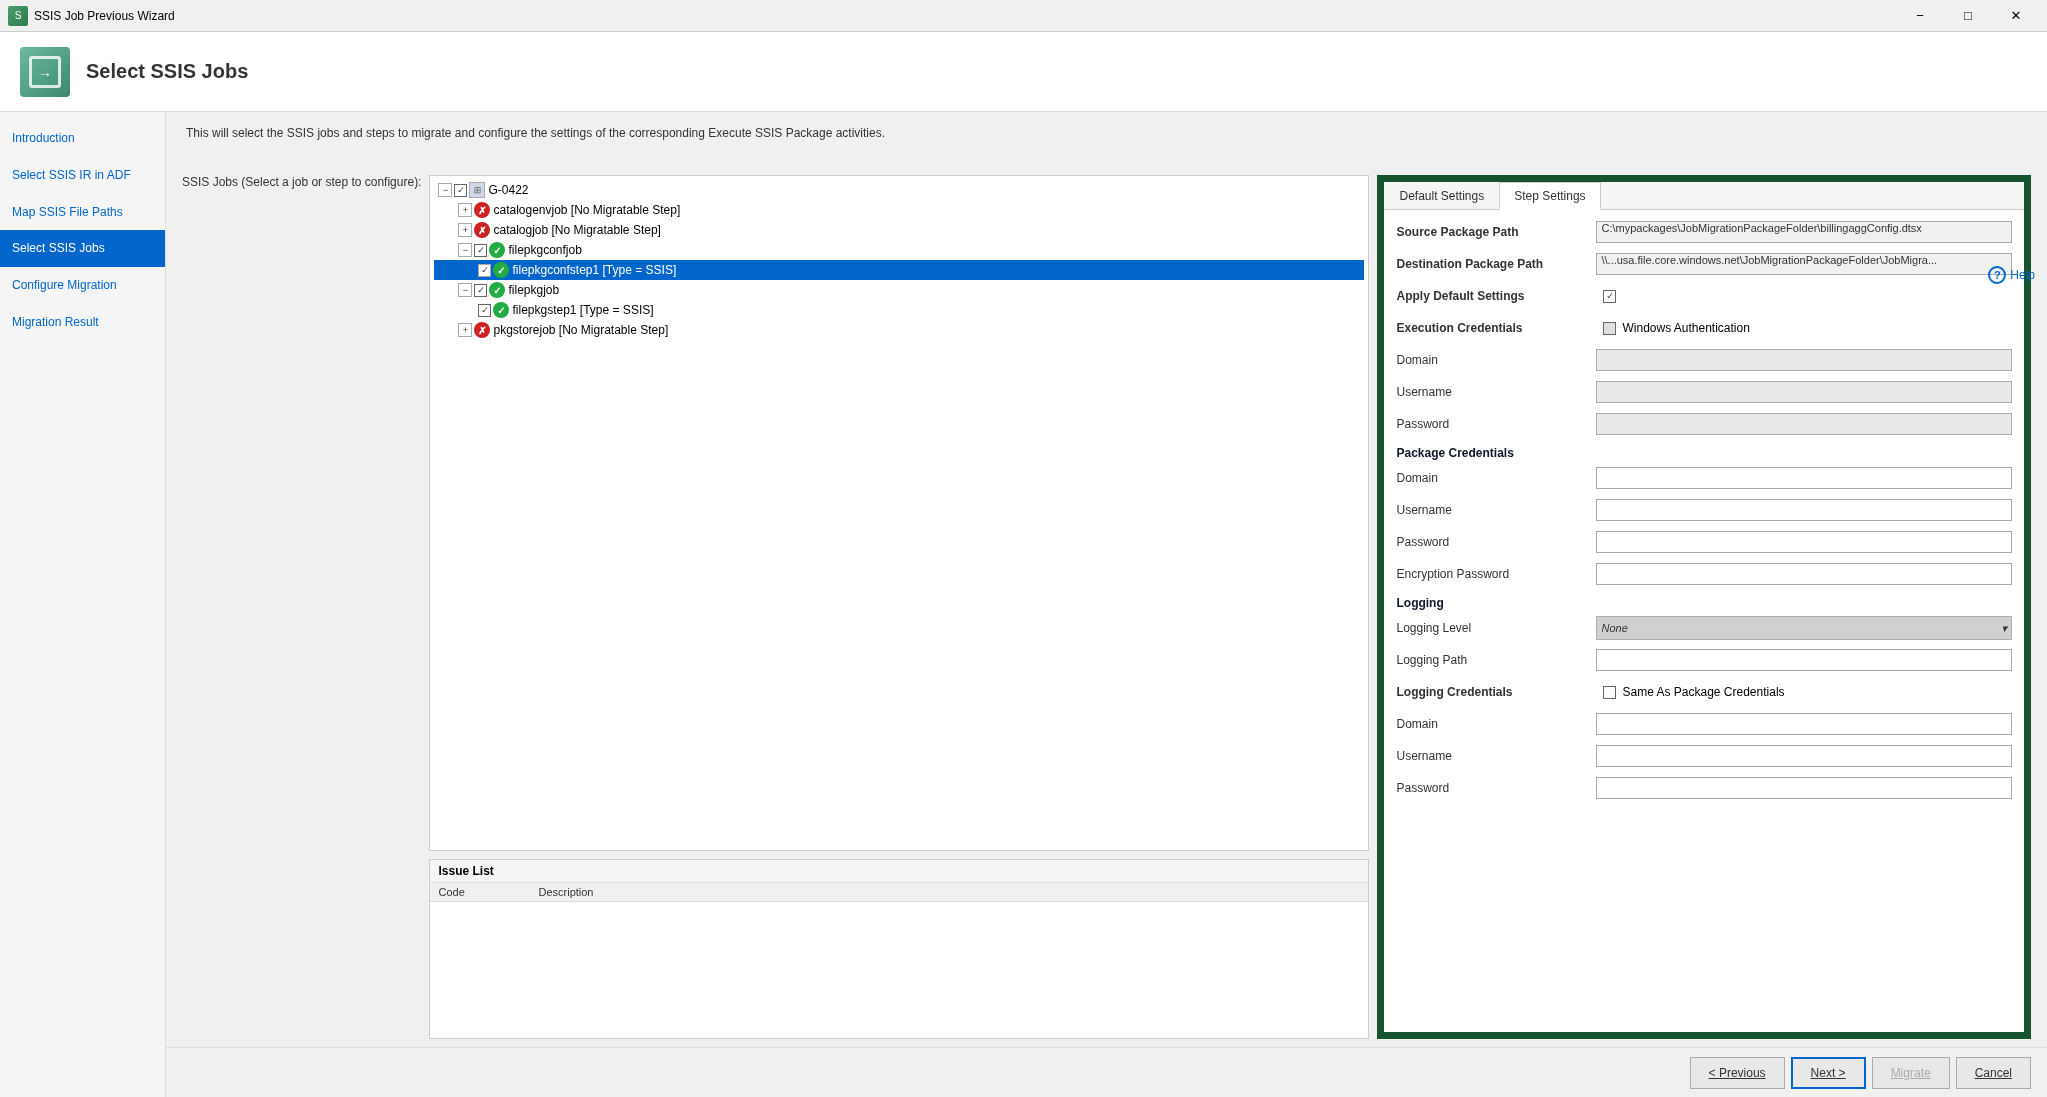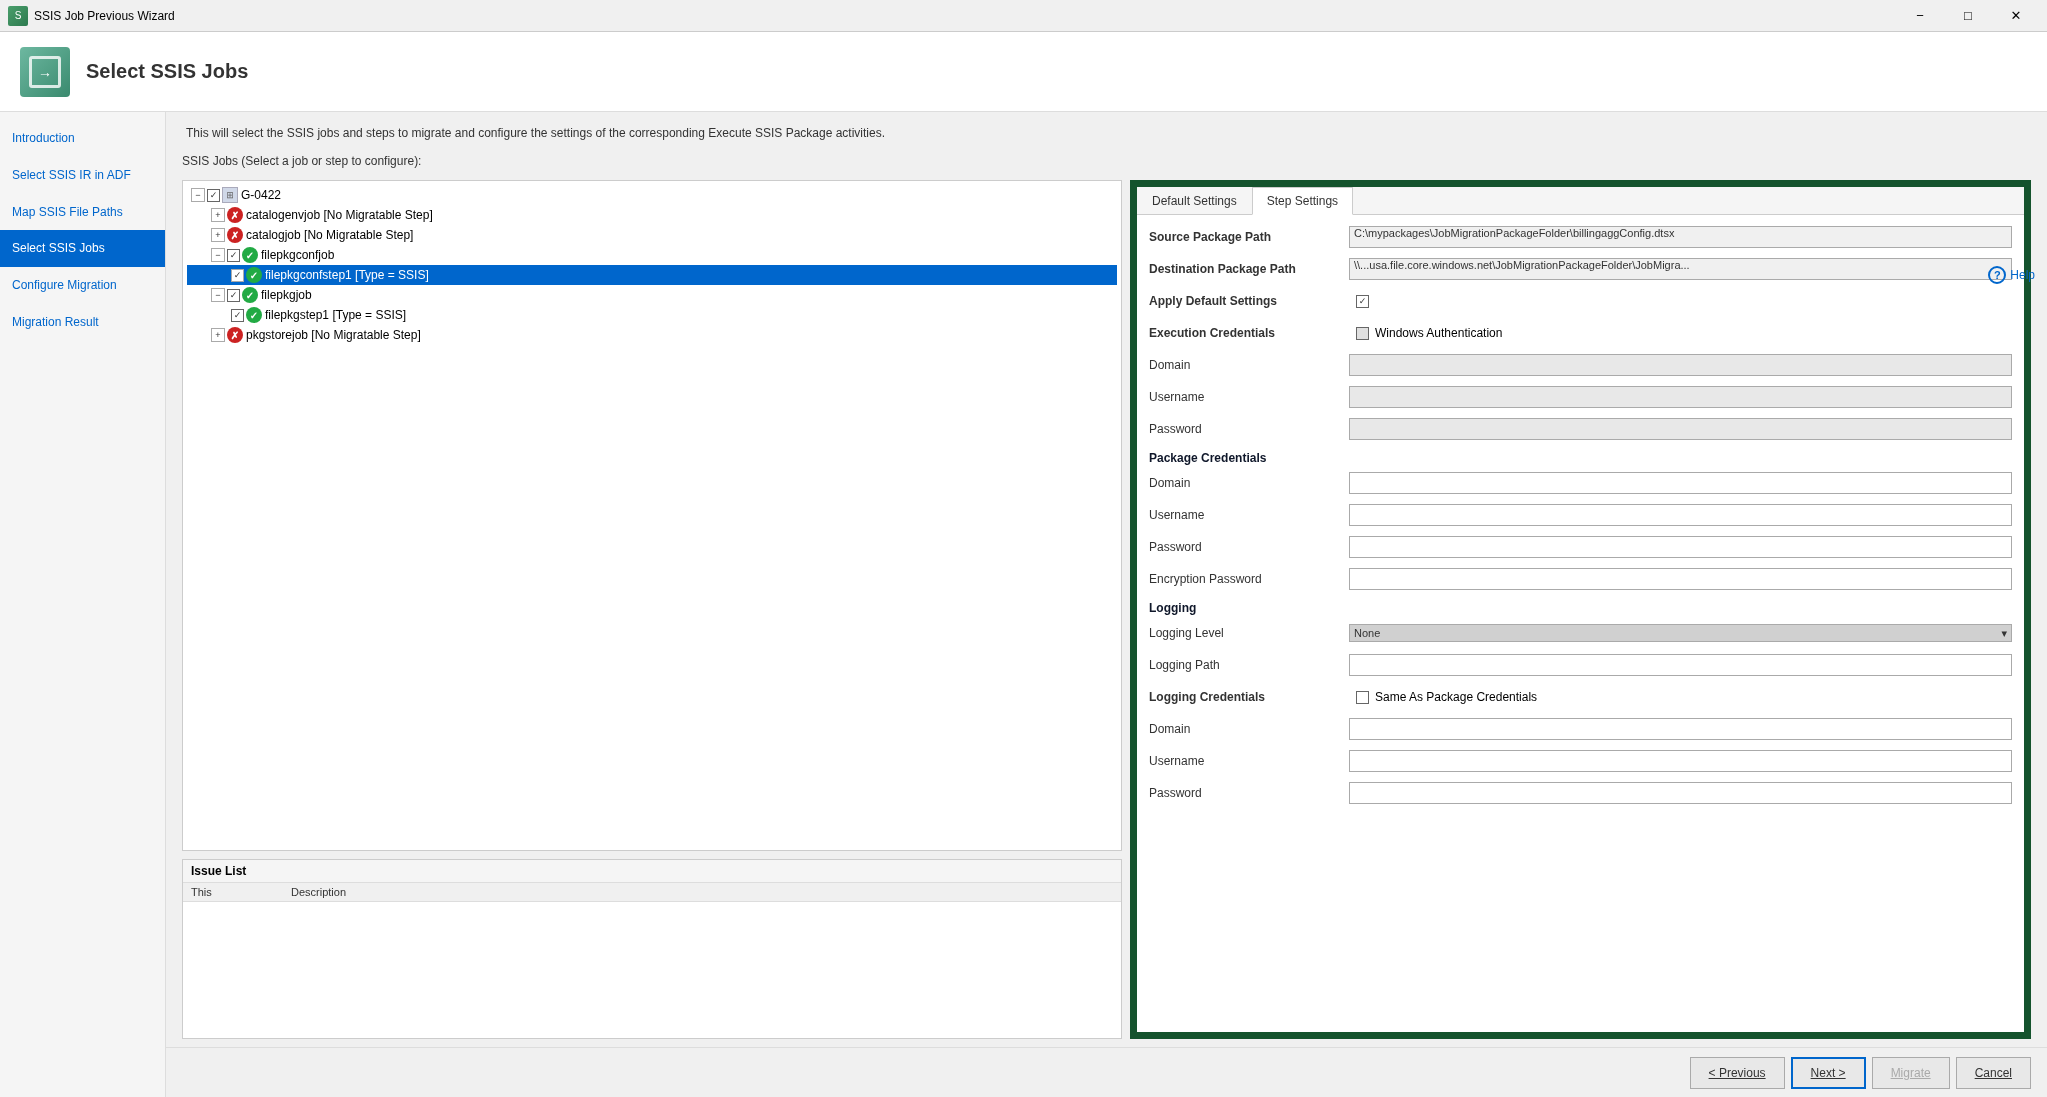--- a/index.html
+++ b/index.html
@@ -101,24 +101,24 @@
       font-size: 12px;
       color: #333;
       font-weight: 500;
       background: #f0f0f0;
     }
 
     
     .content-body {
       flex: 1;
       display: flex;
-      flex-direction: column;
       padding: 0 16px 8px 16px;
       gap: 8px;
       overflow: hidden;
+      margin-top: 21px;
     }
 
     .jobs-label {
       font-size: 12px;
       color: #333;
       margin-bottom: 4px;
     }
 
     
     .split-pane {
@@ -296,29 +296,30 @@
       width: 13px; height: 13px;
       border: 1px solid #666;
       background: white;
       display: inline-flex; align-items: center; justify-content: center;
     }
     .form-checkbox.checked::after { content: '✓'; font-size: 9px; color: #333; }
     .form-checkbox.disabled { background: #e0e0e0; }
 
     .dropdown-field {
       flex: 1;
-      height: 18px;
+      height: 24px;
       background: #d0d0d0;
       border: 1px solid #aaa;
       display: flex;
       align-items: center;
       padding: 0 4px;
       font-size: 11px;
       color: #333;
       justify-content: space-between;
+      font-style: italic;
     }
 
     
     .help-btn {
       position: absolute;
       top: 112px;
       right: 12px;
       color: #0066cc;
       font-size: 12px;
       display: flex; align-items: center; gap: 4px;
@@ -465,21 +466,21 @@
               <div class="expand-btn">+</div>
               <div class="status-icon status-error"></div>
               <span>pkgstorejob [No Migratable Step]</span>
             </div>
 
           </div>
 
           <div class="issue-panel">
             <div class="issue-header">Issue List</div>
             <div class="issue-table-header">
-              <span class="issue-table-col-code">This</span>
+              <span class="issue-table-col-code">Code</span>
               <span class="issue-table-col-desc">Description</span>
             </div>
             <div class="issue-content"></div>
           </div>
 
         </div>
 
         <div class="right-panel">
 
           <div class="tabs">

